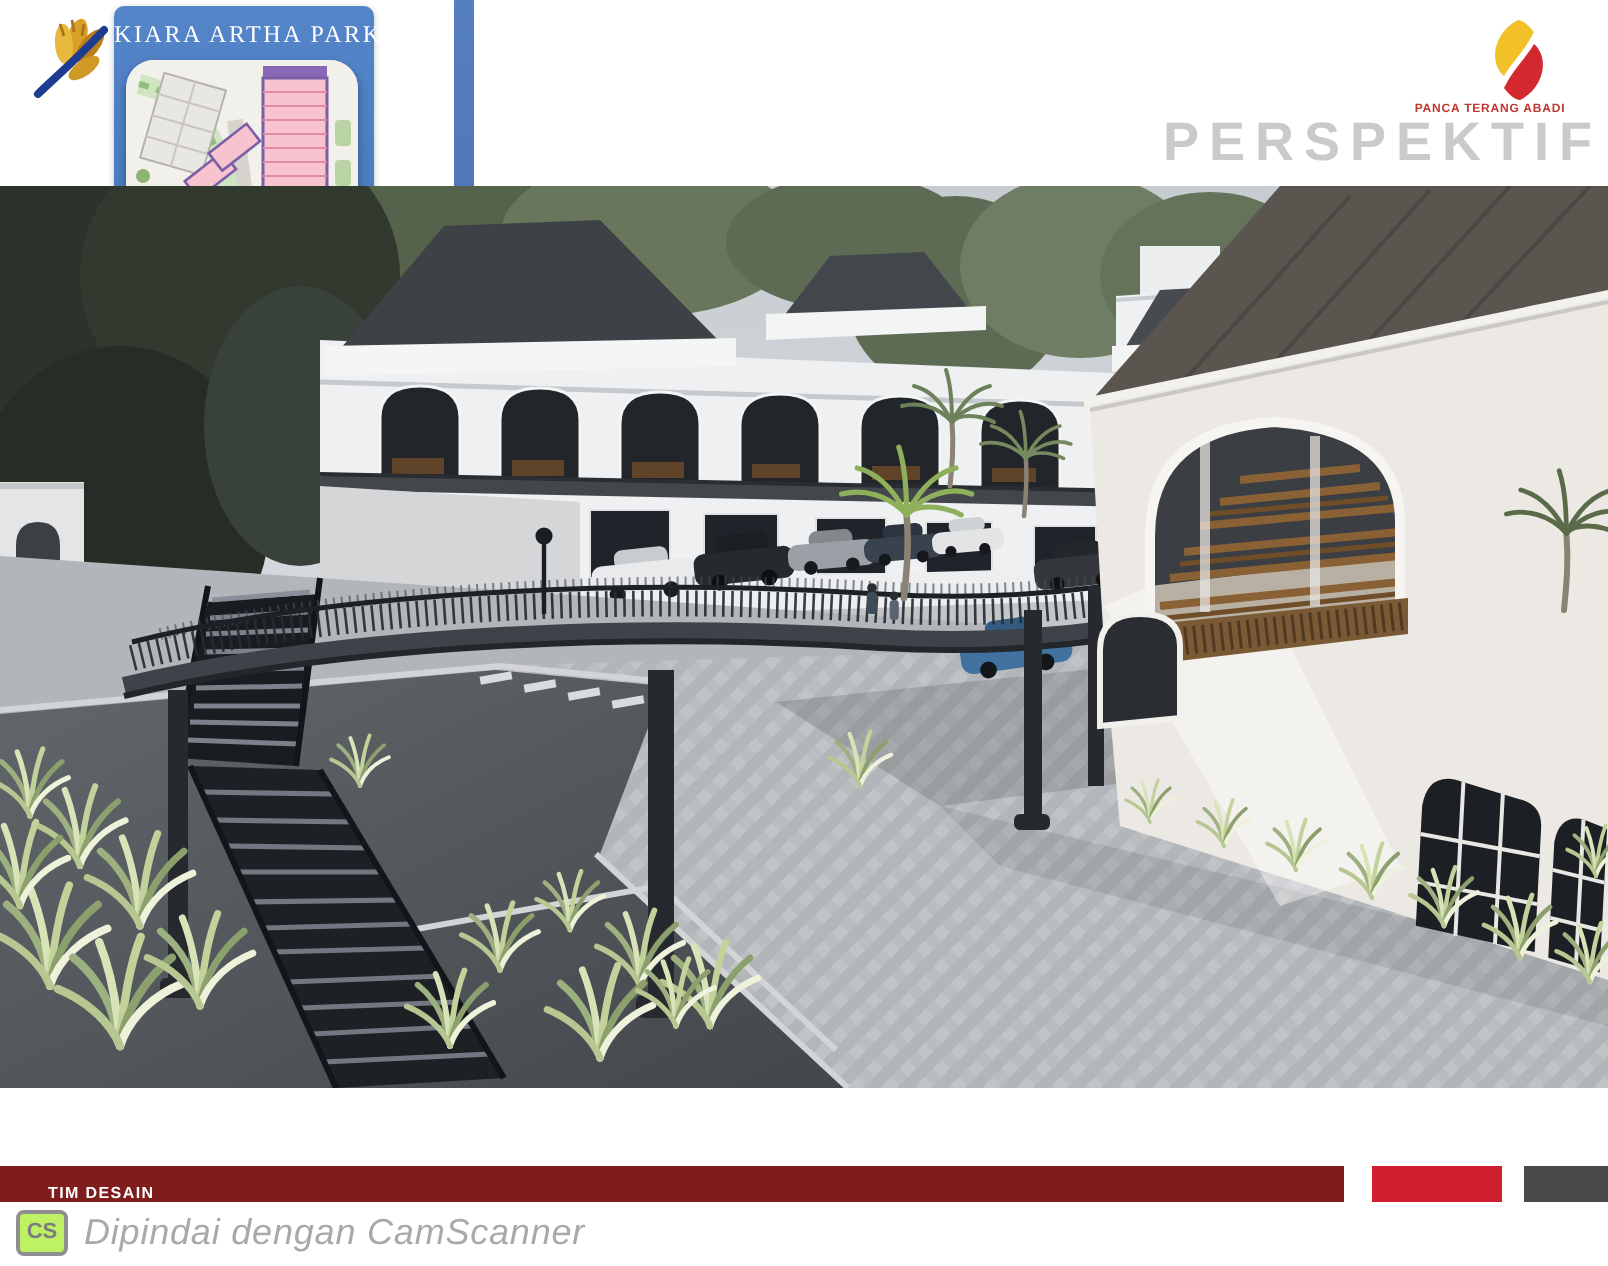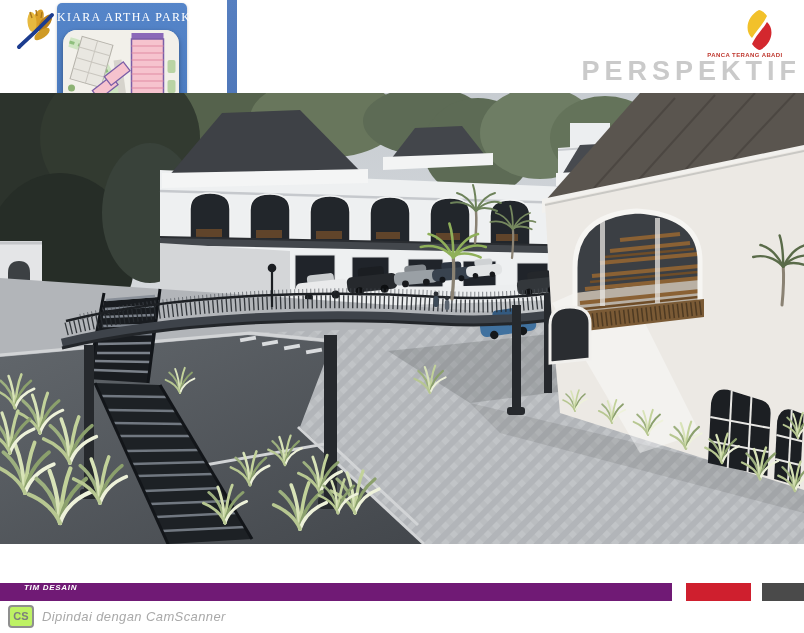--- a/index.html
+++ b/index.html
@@ -16,28 +16,28 @@
     border-radius:14px 14px 26px 22px;overflow:hidden;box-shadow:0 2px 5px rgba(0,0,0,.35);}
   #blue-ribbon{left:227px;top:0;width:10px;height:178px;background:linear-gradient(#567fc0,#4a72b4);}
   
   #pta-logo{right:24px;top:8px;width:42px;height:44px;}
   #company-name{right:4px;top:52px;width:110px;text-align:center;color:#bf372e;
     font-size:6px;font-weight:bold;letter-spacing:.4px;}
   #view-label{right:3px;top:56px;color:#cacaca;font-size:27px;font-weight:bold;letter-spacing:5px;}
   
   #render{left:0;top:93px;width:804px;height:451px;}
   
-  #footer-bar{left:0;top:583px;width:672px;height:18px;background:#701a75;display:flex;align-items:flex-start;font-style:italic;}
+  #footer-bar{left:0;top:583px;width:672px;height:18px;background:#7f1d1d;display:flex;align-items:flex-end;}
   #footer-bar span{margin-left:24px;color:#fff;font-size:8px;font-weight:bold;letter-spacing:.7px;}
   #footer-red{left:686px;top:583px;width:65px;height:18px;background:#cf1f2e;}
   #footer-dark{left:762px;top:583px;width:42px;height:18px;background:#4a4a4a;}
   #scan-row{left:8px;top:604px;height:24px;display:flex;align-items:center;gap:8px;}
   #cs-badge{width:22px;height:19px;border:2px solid #8f8f8f;border-radius:4px;color:#7d7d7d;
     font-size:11px;font-weight:bold;display:flex;align-items:center;justify-content:center;background:#bef264;}
-  #scan-text{color:#a9a9a9;font-size:13px;font-style:italic;letter-spacing:.4px;}
+  #scan-text{color:#a9a9a9;font-size:18px;font-style:italic;letter-spacing:.4px;}
 </style>
 </head>
 <body>
 
 <svg id="brand-logo" class="abs" viewBox="0 0 46 46">
   <g>
     <ellipse cx="26" cy="14" rx="5" ry="11" transform="rotate(18 26 14)" fill="#d99f27"></ellipse>
     <ellipse cx="33" cy="17" rx="4.5" ry="10" transform="rotate(38 33 17)" fill="#b97f1c"></ellipse>
     <ellipse cx="20" cy="16" rx="4.5" ry="10" transform="rotate(-4 20 16)" fill="#e7b93f"></ellipse>
     <ellipse cx="30" cy="28" rx="4" ry="9" transform="rotate(55 30 28)" fill="#cf9a25"></ellipse>

